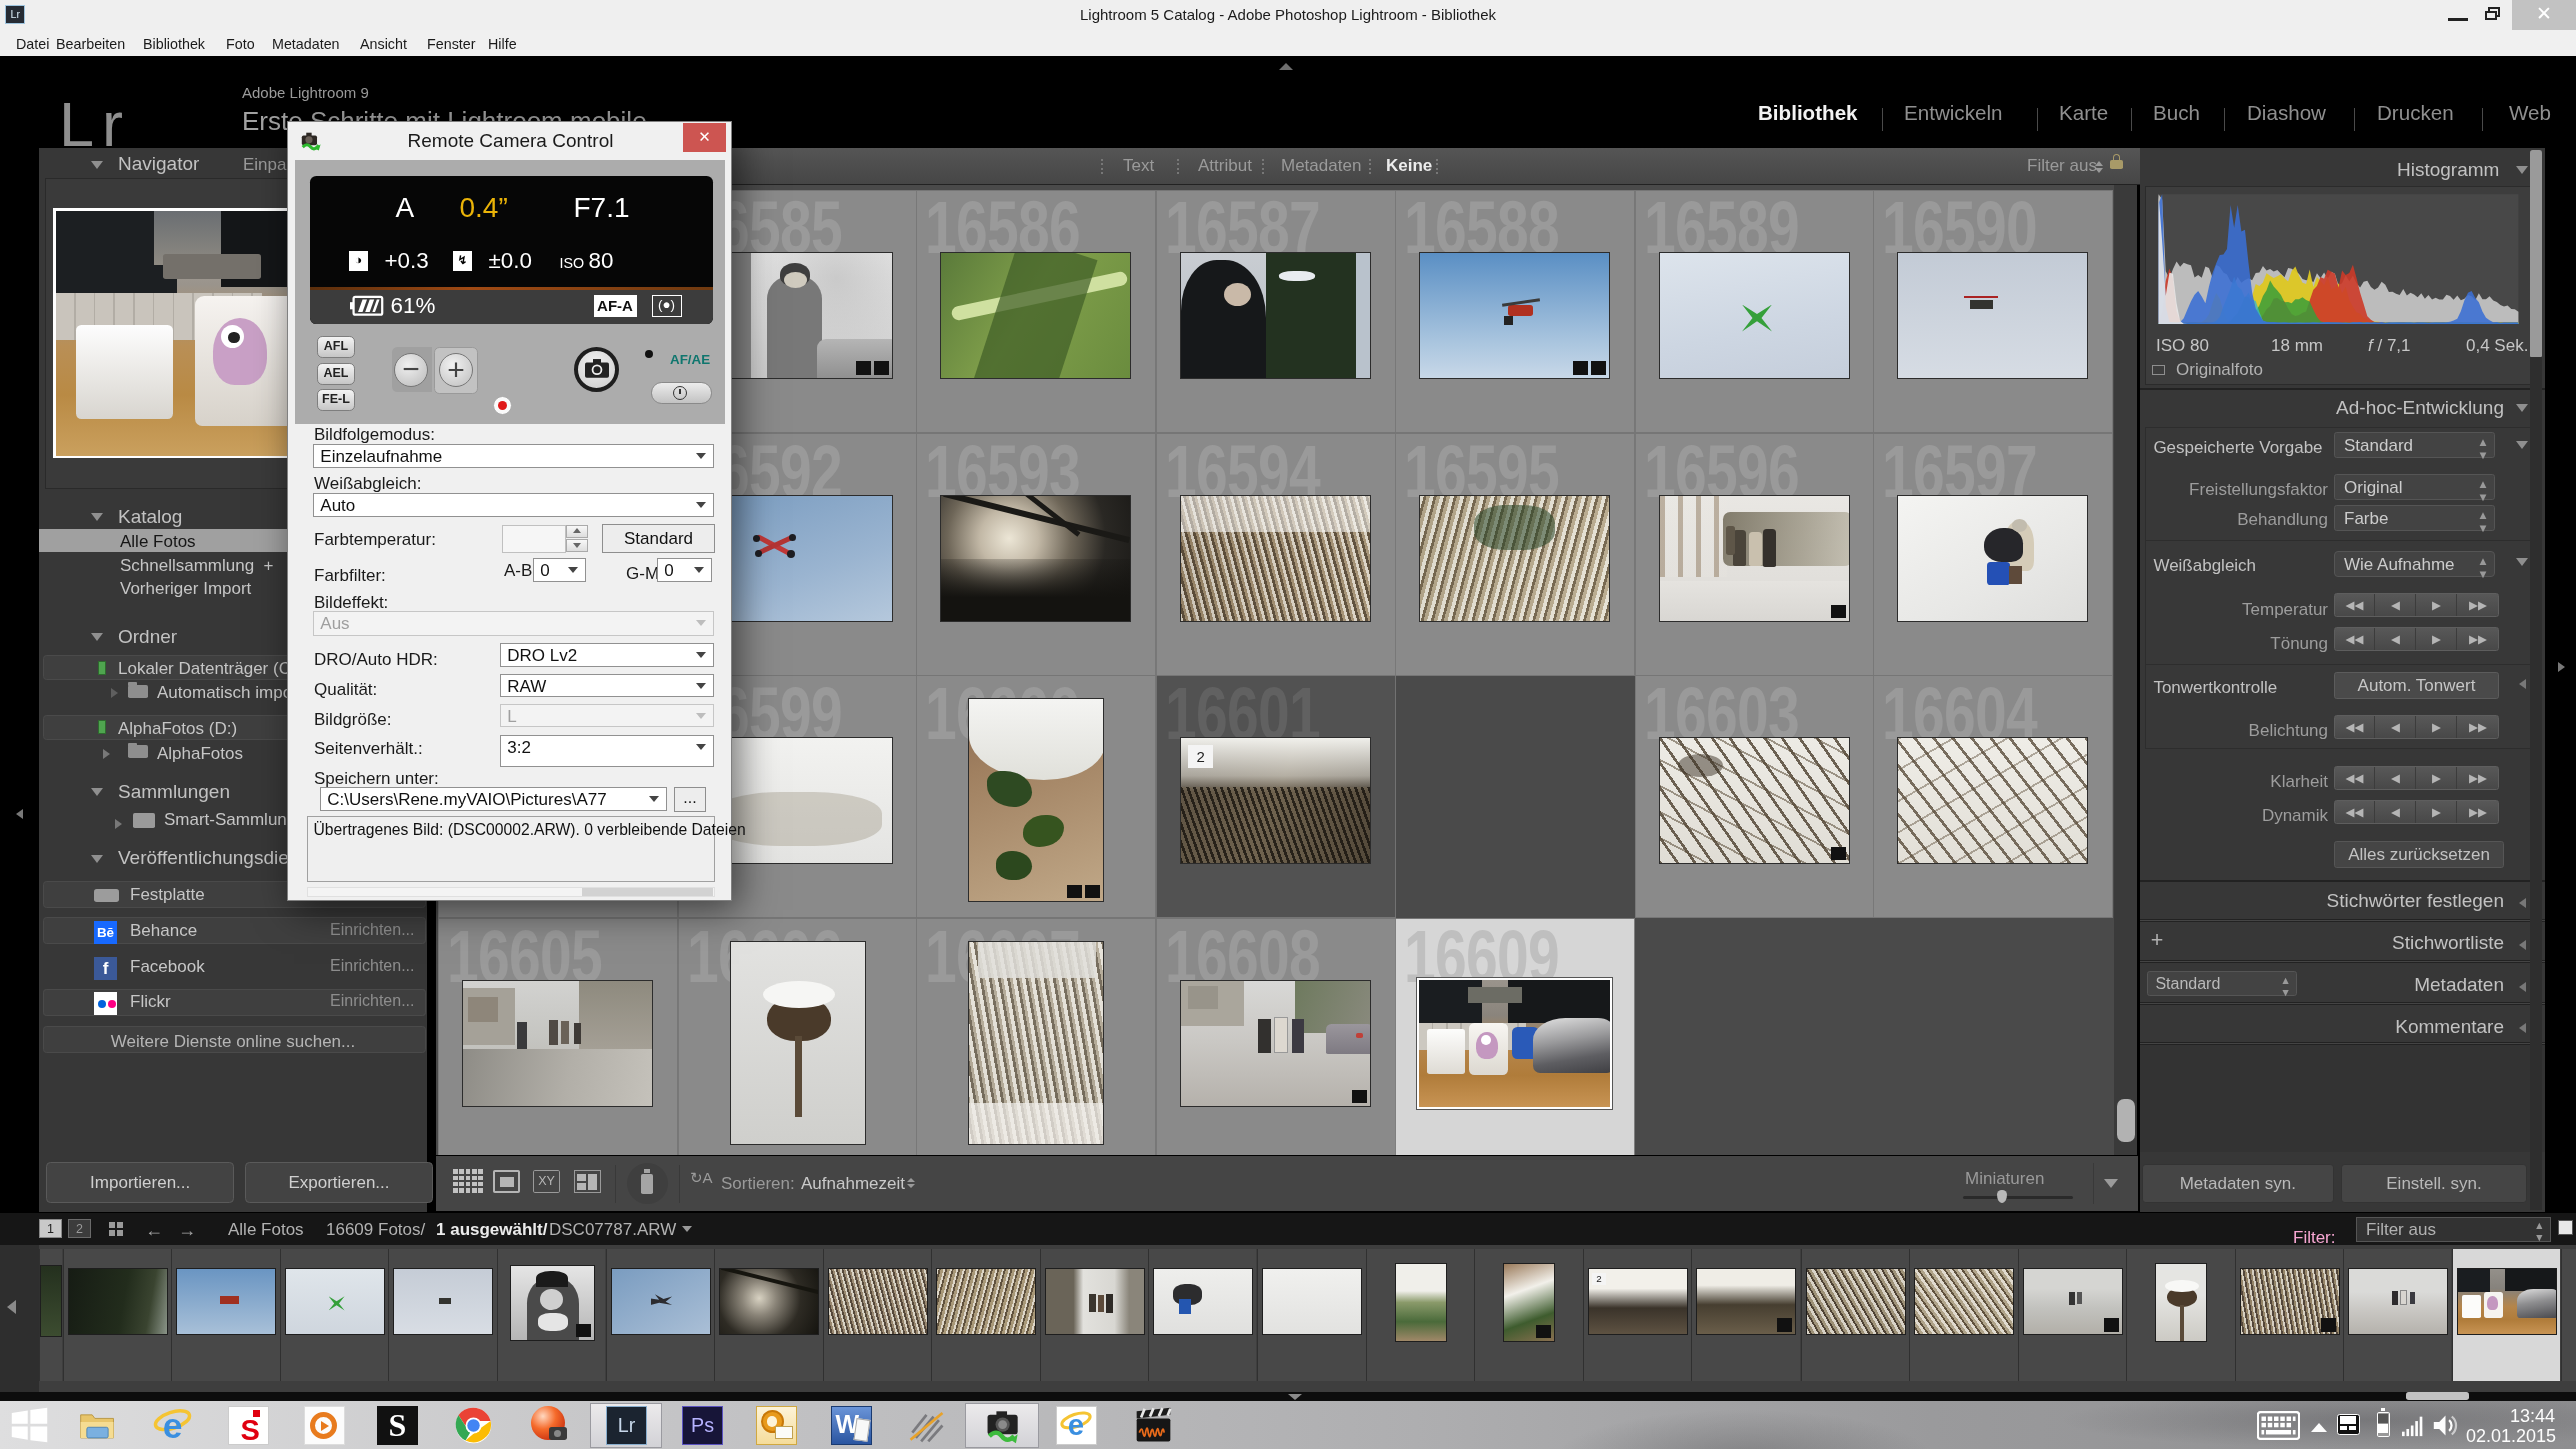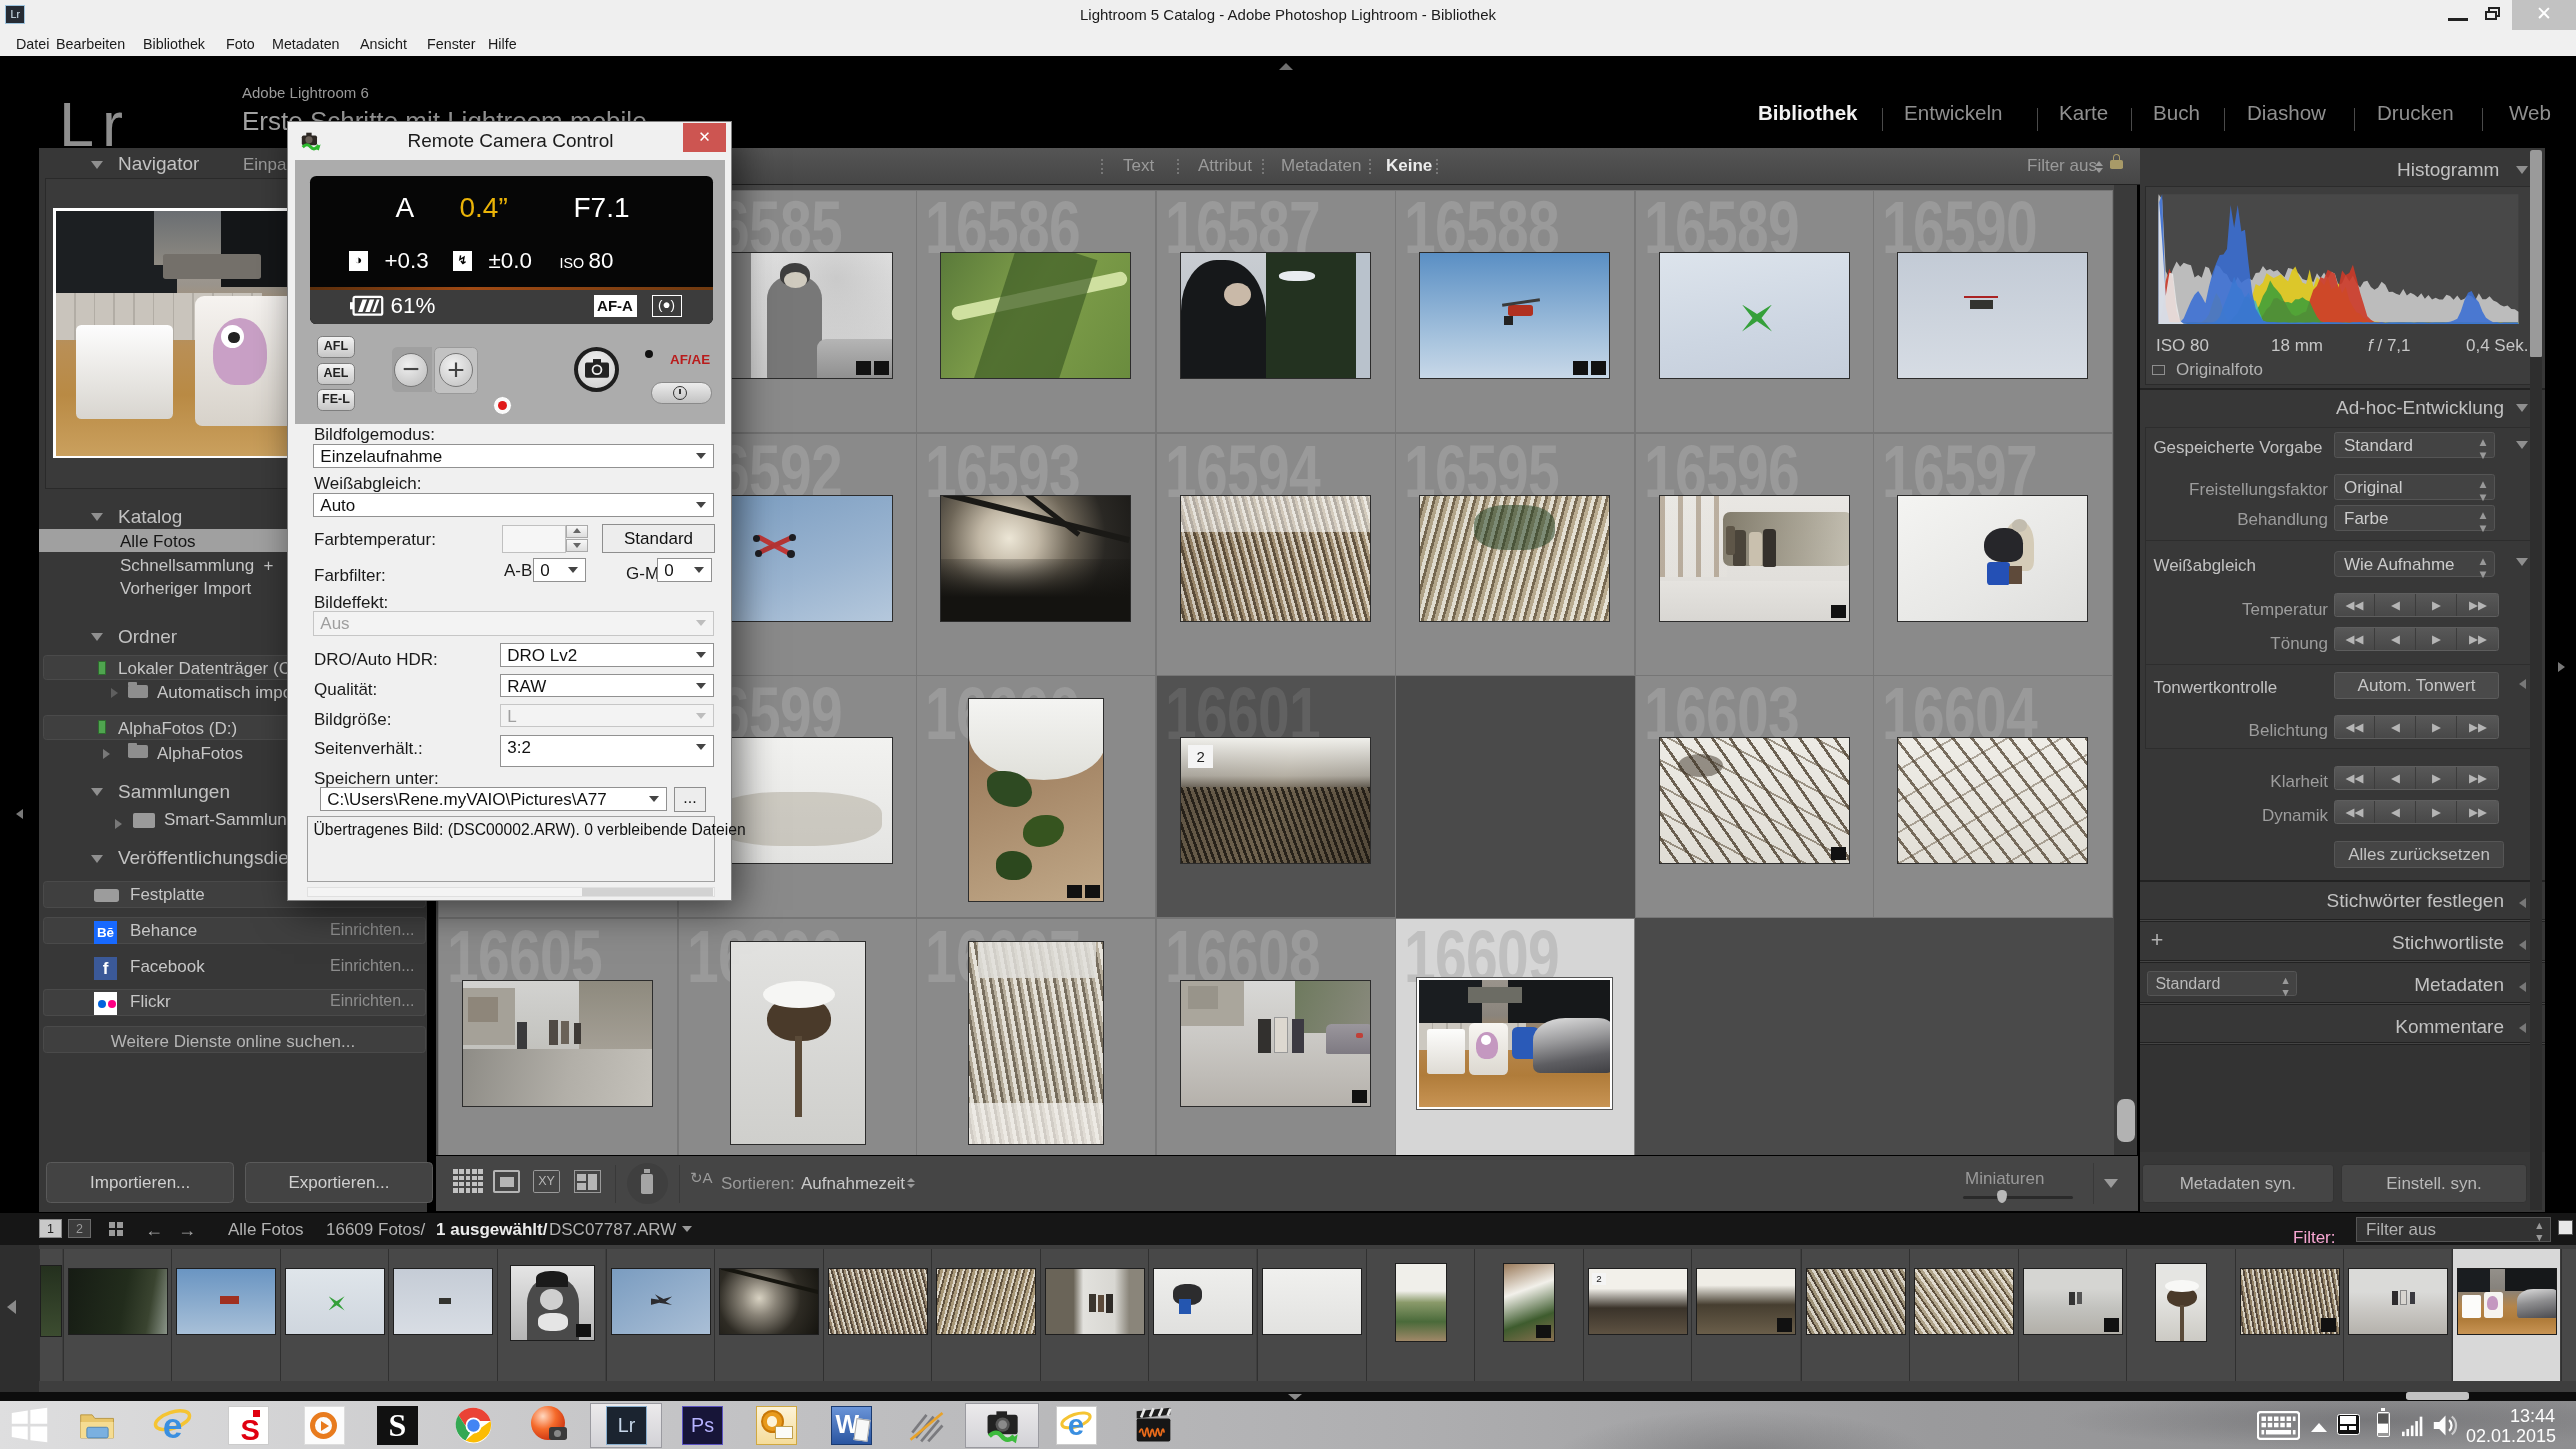--- a/index.html
+++ b/index.html
@@ -75,21 +75,21 @@
  <div class="menuitem" style="left:143px;">Bibliothek</div>
  <div class="menuitem" style="left:226px;">Foto</div>
  <div class="menuitem" style="left:272px;">Metadaten</div>
  <div class="menuitem" style="left:360px;">Ansicht</div>
  <div class="menuitem" style="left:427px;">Fenster</div>
  <div class="menuitem" style="left:488px;">Hilfe</div>
 </div>
 
 <div class="abs" id="lrheader">
  <div class="abs" style="left:59px;top:32px;font-size:63px;color:#8e8e8e;letter-spacing:8px;">Lr</div>
- <div class="abs" style="left:242px;top:28px;font-size:15px;color:#9b9b9b;">Adobe Lightroom 6</div>
+ <div class="abs" style="left:242px;top:28px;font-size:15px;color:#9b9b9b;">Adobe Lightroom 9</div>
  <div class="abs" style="left:242px;top:50px;font-size:26px;color:#a2a2a2;">Erste Schritte mit Lightroom mobile <span style="font-size:18px;color:#8a8a8a;">⌄</span></div>
  <div class="abs" style="left:1279px;top:7.2px;width:0;height:0;border-left:7.2px solid transparent;border-right:7.2px solid transparent;border-bottom:7.2px solid #6e6e6e;"></div>
  <div class="mod" style="left:1758px;color:#f2f2f2;font-weight:bold;">Bibliothek</div>
  <div class="modsep" style="left:1882px;"></div>
  <div class="mod" style="left:1904px;">Entwickeln</div>
  <div class="modsep" style="left:2037px;"></div>
  <div class="mod" style="left:2059px;">Karte</div>
  <div class="modsep" style="left:2131px;"></div>
  <div class="mod" style="left:2153px;">Buch</div>
  <div class="modsep" style="left:2224px;"></div>
@@ -917,21 +917,21 @@
 <div class="abs" style="left:205px;top:274px;width:19px;height:19px;background:#fafafa;border:0.9px solid #aaa;border-radius:50%;"></div>
 <div class="abs" style="left:210px;top:279px;width:9px;height:9px;background:#e01818;border-radius:50%;"></div>
 <div class="abs" style="left:286px;top:225px;width:45px;height:45px;border:4.5px solid #1e1e1e;background:radial-gradient(circle at 45% 35%,#f2f2f2,#cacaca);border-radius:50%;"></div>
 <svg class="abs" style="left:297px;top:237px;" width="24" height="19.7" viewBox="0 0 27 22">
         <rect x="0" y="4" width="27" height="17" rx="2" fill="#222"></rect>
         <rect x="9" y="0" width="9" height="5" fill="#222"></rect>
         <circle cx="13.5" cy="12" r="6" fill="#eee"></circle>
         <circle cx="13.5" cy="12" r="4" fill="#222"></circle>
       </svg>
 <div class="abs" style="left:357px;top:228px;width:8px;height:8px;background:#b0b0b0;border:4.5px solid #111;border-radius:50%;"></div>
-<div class="abs" style="left:382px;top:230px;font-size:13.4px;font-weight:bold;color:#b91c1c;text-align:center;">AF/AE</div>
+<div class="abs" style="left:382px;top:230px;font-size:13.4px;font-weight:bold;color:#0f766e;text-align:center;">AF/AE</div>
 <div class="abs" style="left:363px;top:260px;width:61px;height:21.5px;background:linear-gradient(#ececec,#c2c2c2);border:1.8px solid #8a8a8a;border-radius:10.7px;"></div>
 <div class="abs" style="left:385px;top:264px;width:14.3px;height:14.3px;border:1.8px solid #333;border-radius:50%;"></div>
       <div class="abs" style="left:391px;top:267px;width:1.8px;height:5.4px;background:#333;"></div>
 <div class="dlab" style="left:26px;top:303px;">Bildfolgemodus:</div>
 <div class="dd" style="left:25px;top:322px;width:401px;height:24px;">
         <span>Einzelaufnahme</span>
         <div class="chev"></div>
       </div>
 <div class="dlab" style="left:26px;top:352px;">Weißabgleich:</div>
 <div class="dd" style="left:25px;top:371px;width:401px;height:24px;">

